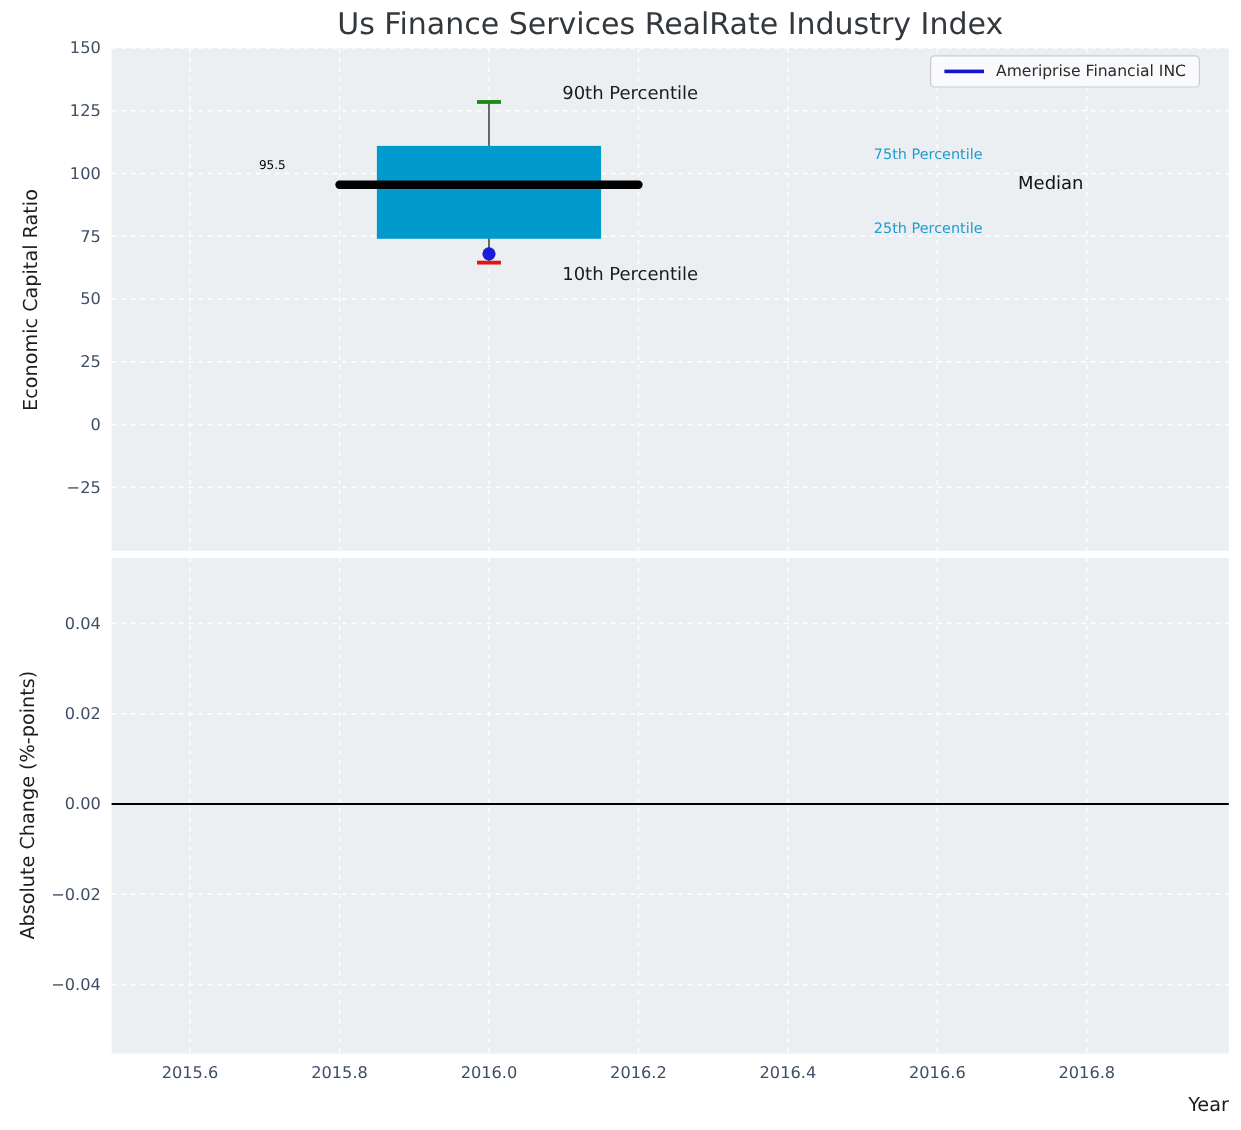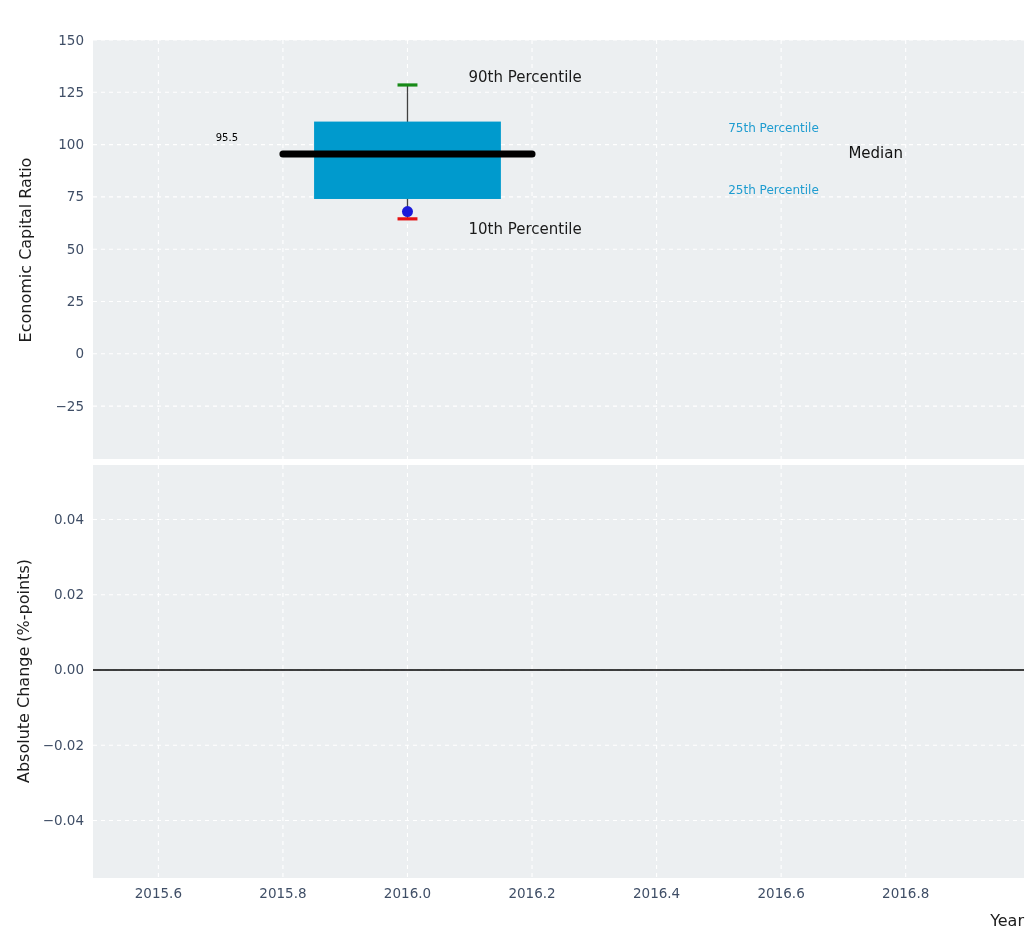--- a/index.html
+++ b/index.html
@@ -83,20 +83,25 @@
       <line x1="282.936454849523" y1="154.0064902646031" x2="532.0334448161151" y2="154.0064902646031" stroke="#000000" stroke-width="7" stroke-linecap="round"></line>
       <circle cx="407.48494983281904" cy="211.53270094857712" r="5.5" fill="#1b1bd9"></circle>
       <text x="226.88963210710347" y="140.77159261108338" font-size="10" fill="#000000" text-anchor="middle">95.5</text>
       <text x="468.513712374593" y="82.27596105841235" font-size="15" fill="#1a1a1a" text-anchor="start">90th Percentile</text>
       <text x="468.513712374593" y="233.51759860209685" font-size="15" fill="#1a1a1a" text-anchor="start">10th Percentile</text>
       <text x="728.1973244147957" y="132.47658512231652" font-size="12" fill="#1e9cd0" text-anchor="start">75th Percentile</text>
       <text x="848.3866220736389" y="157.7921867199201" font-size="15" fill="#111111" text-anchor="start">Median</text>
       <text x="728.1973244147957" y="194.39570644033947" font-size="12" fill="#1e9cd0" text-anchor="start">25th Percentile</text>
     </svg>
 
+  <div class="chart-title">Us Finance Services RealRate Industry Index</div>
 
   <div class="ylabel ylabel-top">Economic Capital Ratio</div>
 
   <div class="ylabel ylabel-bottom">Absolute Change (%-points)</div>
 
   <div class="xaxis-label">Year</div>
 
+  <div class="legend">
+    <span class="legend-swatch" id="legend-swatch" style="background: rgb(20, 20, 205);"></span>
+    <span class="legend-text">Ameriprise Financial INC</span>
+  </div>
 </div>
 
 </body></html>

